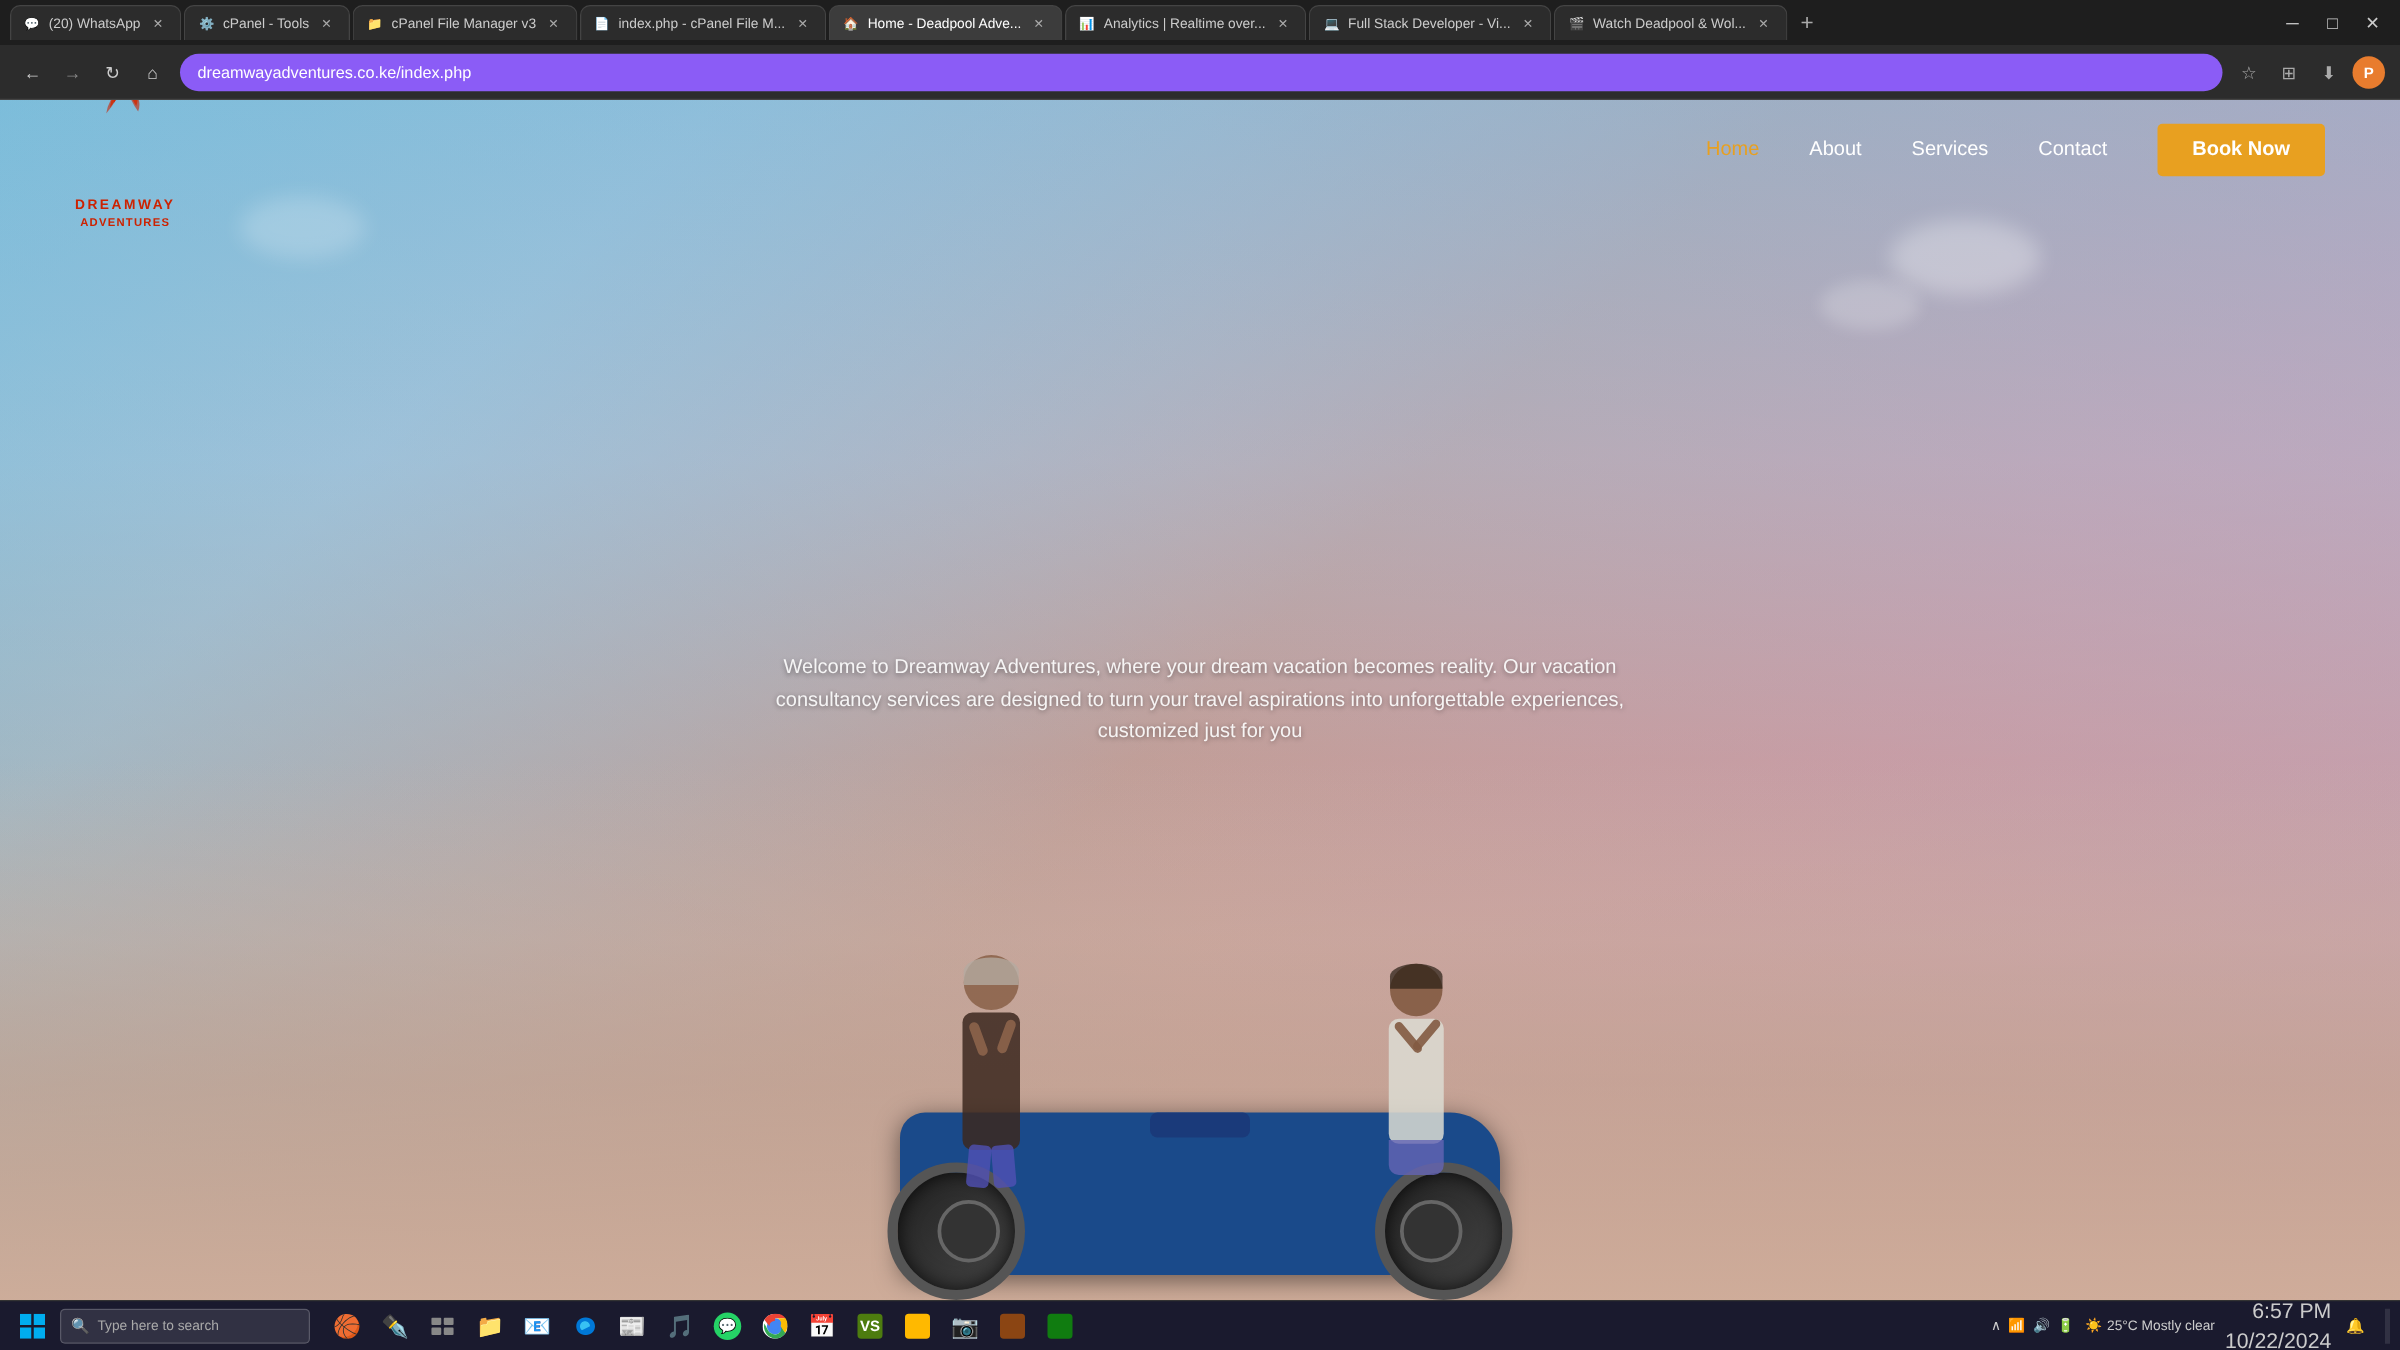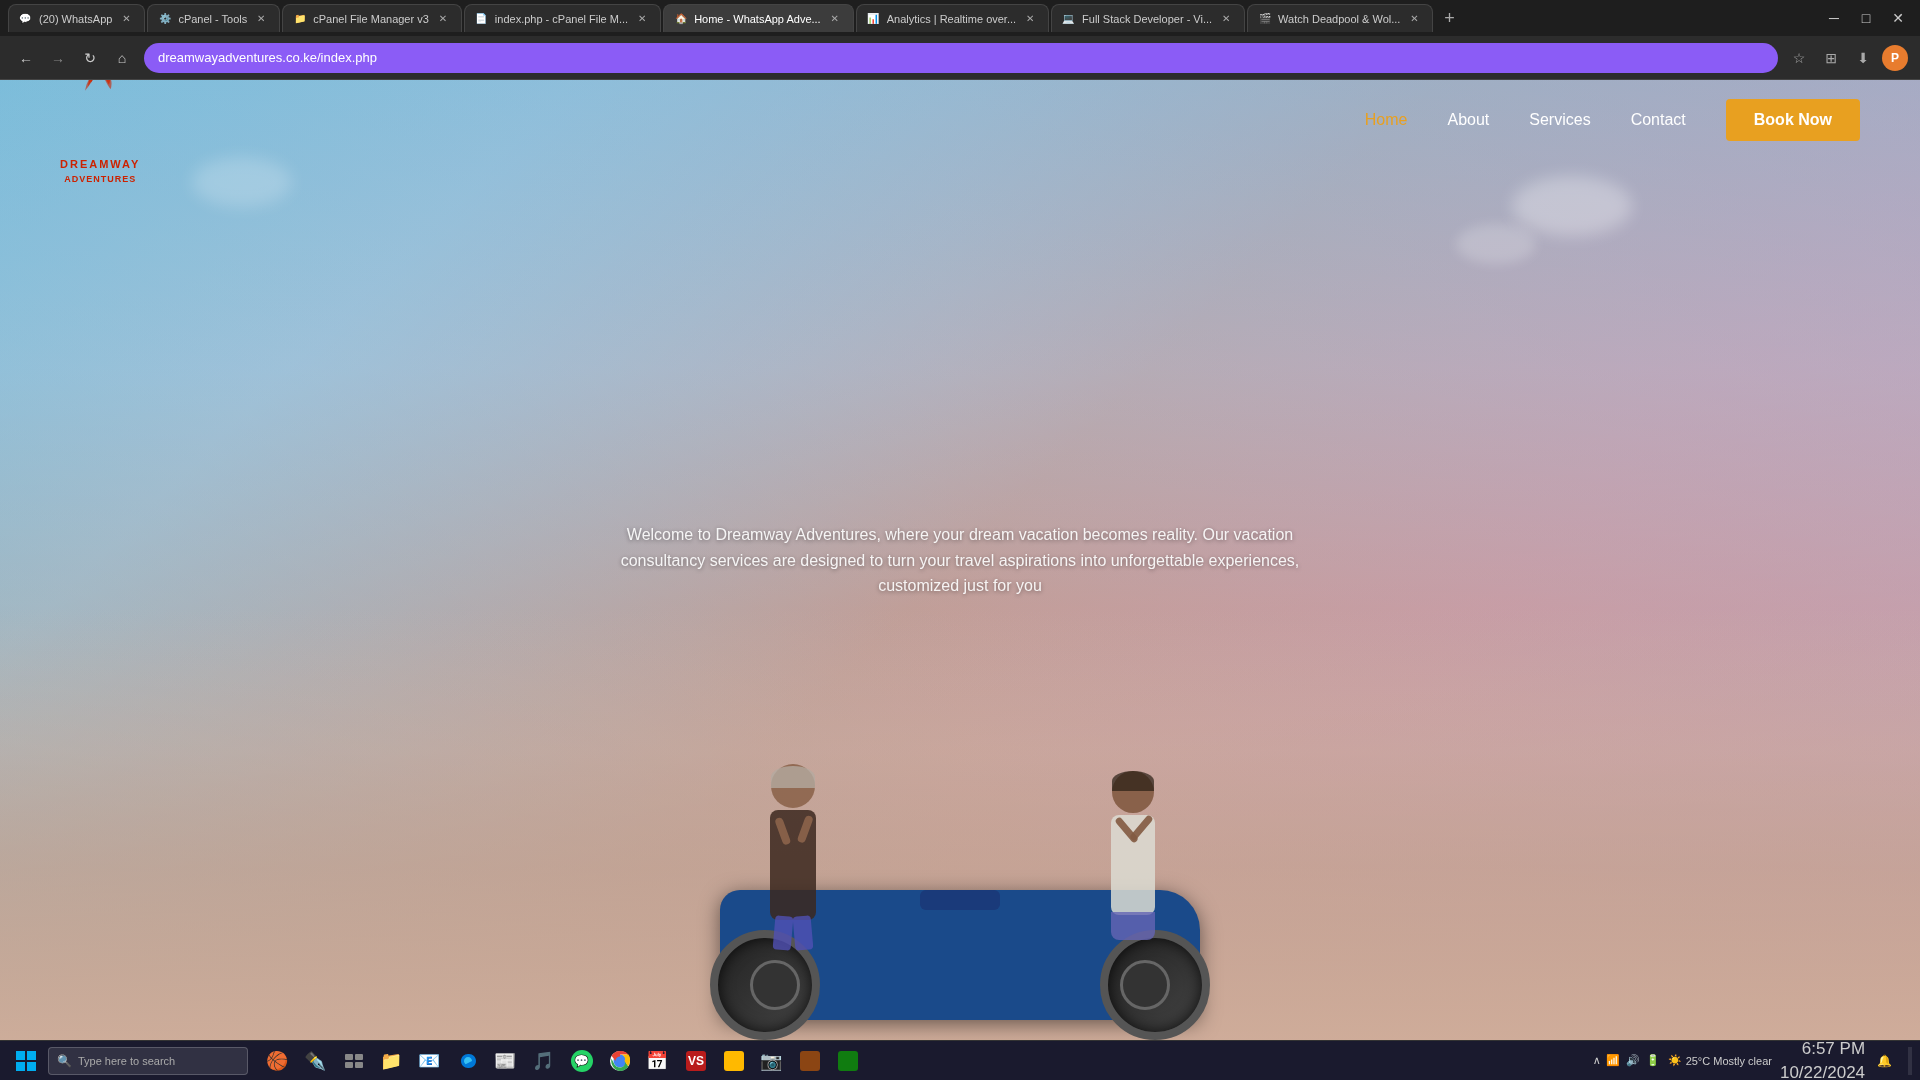--- a/index.html
+++ b/index.html
@@ -398,21 +398,21 @@
       <span>cPanel File Manager v3</span>
       <span class="tab-close">✕</span>
     </div>
     <div id="tab-3" class="tab">
       <span class="tab-favicon">📄</span>
       <span>index.php - cPanel File M...</span>
       <span class="tab-close">✕</span>
     </div>
     <div id="tab-4" class="tab active">
       <span class="tab-favicon">🏠</span>
-      <span>Home - WhatsApp Adve...</span>
+      <span>Home - Deadpool Adve...</span>
       <span class="tab-close">✕</span>
     </div>
     <div id="tab-5" class="tab">
       <span class="tab-favicon">📊</span>
       <span>Analytics | Realtime over...</span>
       <span class="tab-close">✕</span>
     </div>
     <div id="tab-6" class="tab">
       <span class="tab-favicon">💻</span>
       <span>Full Stack Developer - Vi...</span>
@@ -581,21 +581,21 @@
         <circle cx="10" cy="10" r="10" fill="#fff"></circle>
         <circle cx="10" cy="10" r="6.5" fill="#4285F4"></circle>
         <path d="M10 3.5h8.5A9.97 9.97 0 0 0 10 0a10 10 0 0 0-8.5 4.77L5.5 10A4.5 4.5 0 0 1 10 5.5z" fill="#EA4335"></path>
         <path d="M10 16.5a6.5 6.5 0 0 1-5.5-3.05L1.5 7.73A9.97 9.97 0 0 0 10 20a10 10 0 0 0 8.5-4.73L14.5 10A4.5 4.5 0 0 1 10 16.5z" fill="#34A853"></path>
         <path d="M18.5 3.5H10A4.5 4.5 0 0 1 14.5 10l3.5 5.27A9.97 9.97 0 0 0 20 10a10 10 0 0 0-1.5-6.5z" fill="#FBBC05"></path>
         <circle cx="10" cy="10" r="3" fill="#4285F4"></circle>
       </svg>
     </div>
     <div class="taskbar-app">📅</div>
     <div class="taskbar-app">
-      <div style="width:20px;height:20px;background:#b91c1c;border-radius:3px;display:flex;align-items:center;justify-content:center;color:white;font-size:12px;font-weight:bold;">VS</div>
+      <div style="width:20px;height:20px;background:#4d7c0f;border-radius:3px;display:flex;align-items:center;justify-content:center;color:white;font-size:12px;font-weight:bold;">VS</div>
     </div>
     <div class="taskbar-app">
       <div style="width:20px;height:20px;background:#FFB900;border-radius:3px;"></div>
     </div>
     <div class="taskbar-app">📷</div>
     <div class="taskbar-app">
       <div style="width:20px;height:20px;background:#8B4513;border-radius:3px;"></div>
     </div>
     <div class="taskbar-app">
       <div style="width:20px;height:20px;background:#107C10;border-radius:3px;"></div>

